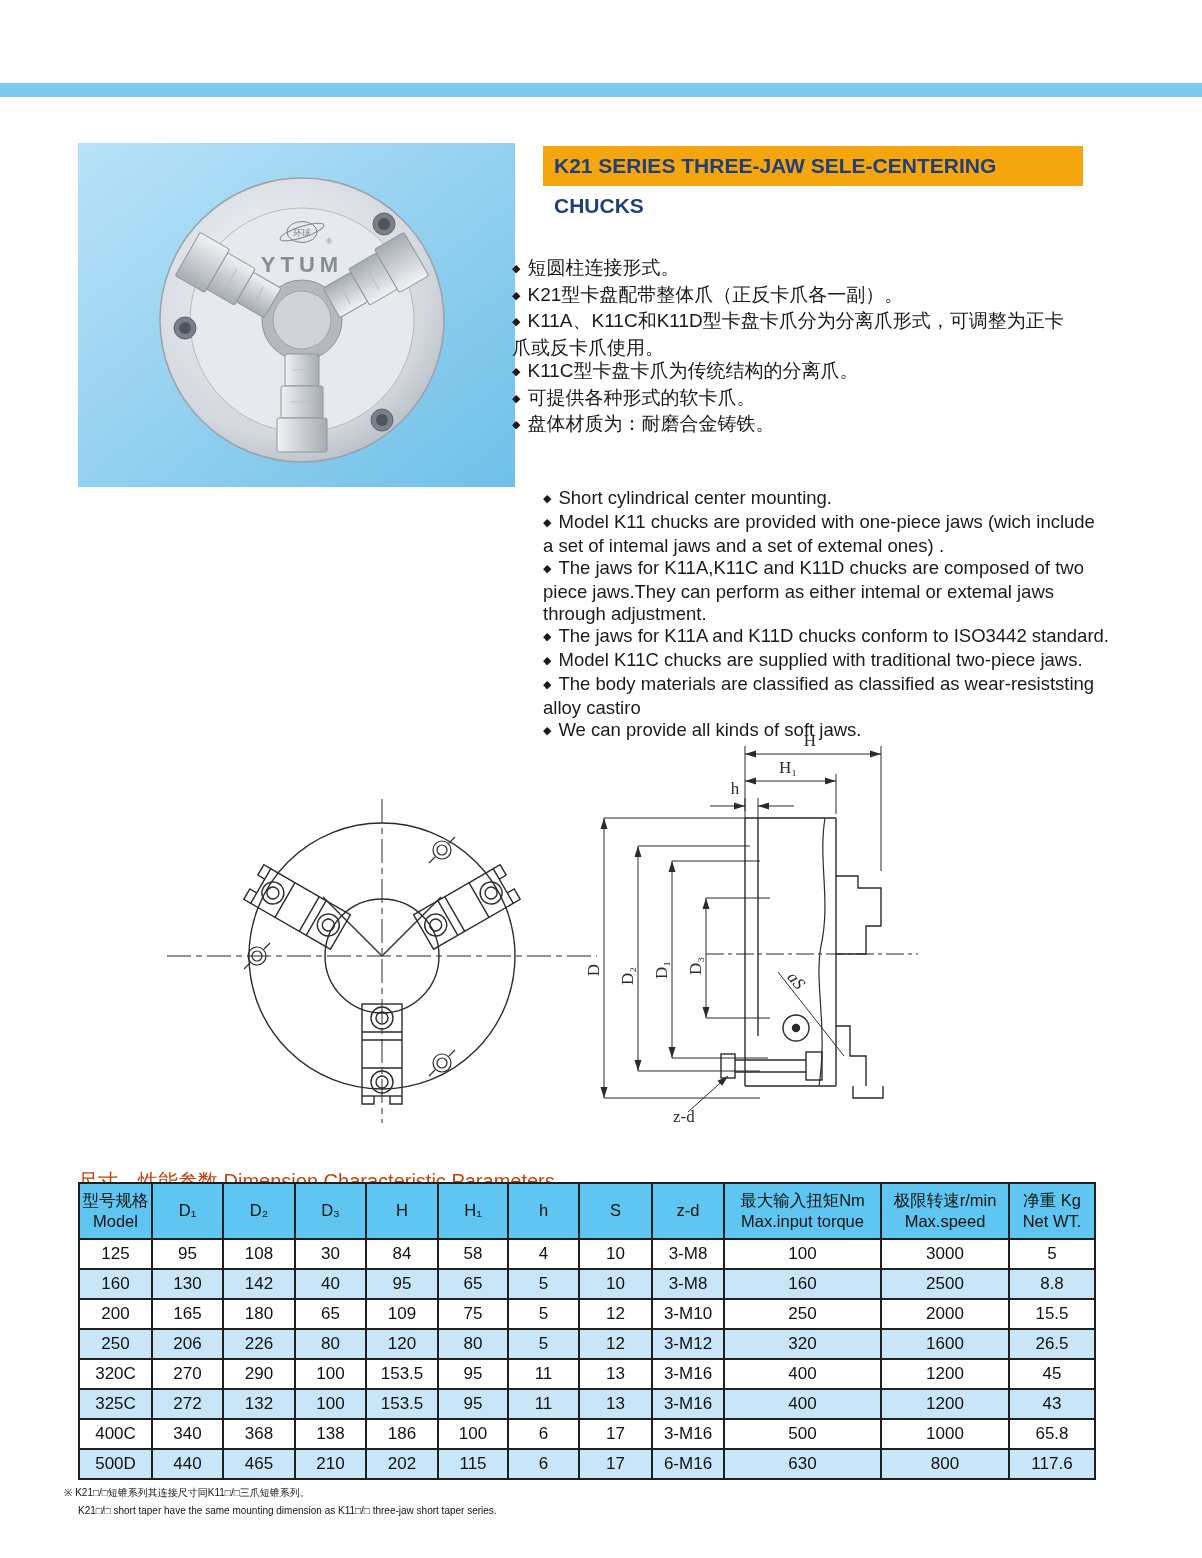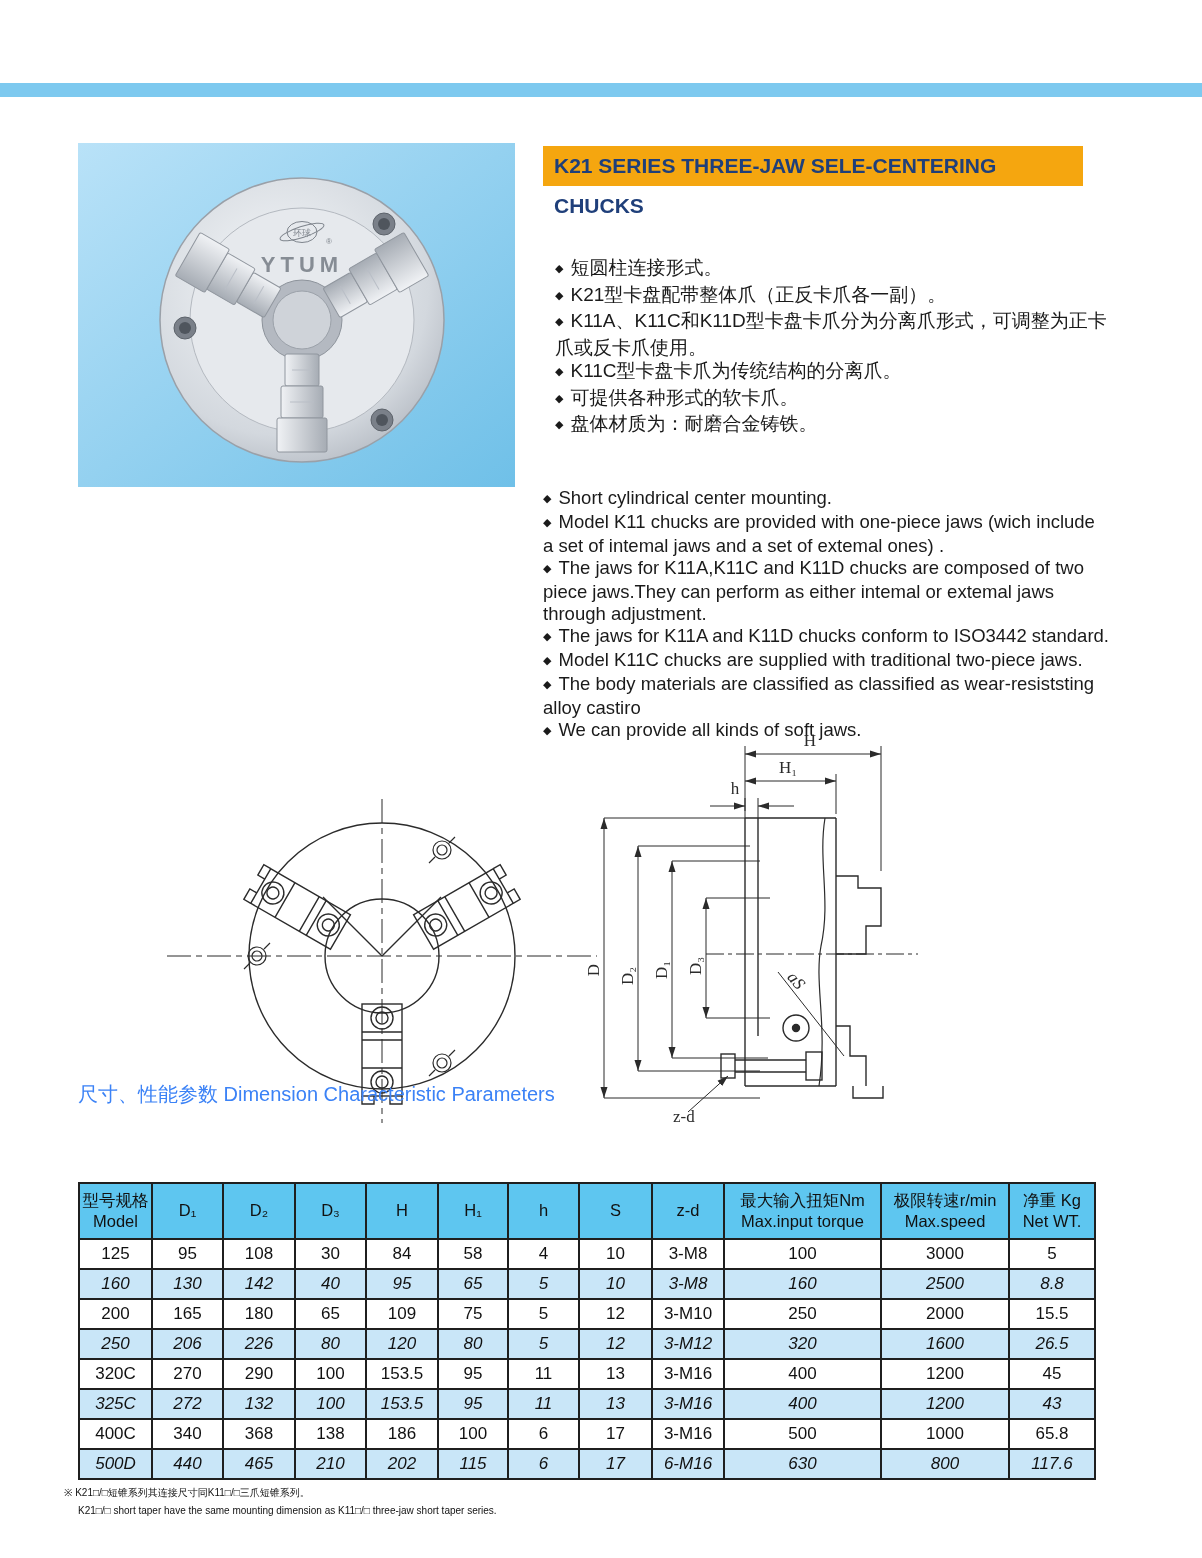--- a/index.html
+++ b/index.html
@@ -8,36 +8,36 @@
   .topbar { position:absolute; left:0; top:83px; width:1202px; height:14px; background:#7dc9ef; }
 
   .photo-svg { position:absolute; left:78px; top:143px; }
 
   .right-col { position:absolute; left:543px; top:138px; width:560px; }
   .page-title { font-size:35px; font-weight:bold; color:#1c4f9c; letter-spacing:0.5px; line-height:1.2; }
   .banner { margin-top:8px; width:529px; height:40px; background:#f5a60f; color:#1f3f7a;
             font-size:21px; font-weight:bold; line-height:40px; padding-left:11px; }
 
   ul.features { list-style:none; margin:0; padding:0; color:#1a1a1a; }
-  .features-cn { position:absolute; left:555px; top:256px; width:562px; font-size:19px; line-height:23.5px; }
+  .features-cn { position:absolute; left:512px; top:256px; width:562px; font-size:19px; line-height:23.5px; }
   .features-en { position:absolute; left:543px; top:487px; width:566px; font-size:18.5px; line-height:22px; }
   .dia { font-size:11px; margin-right:7px; position:relative; top:-2px; }
 
   .front-svg   { position:absolute; left:155px; top:793px; }
   .section-svg { position:absolute; left:588px; top:726px; }
   .dwg-label { font-family:"Liberation Serif", serif; font-size:17px; fill:#2b2b2b; }
 
-  .dim-heading { position:absolute; left:78px; top:1081px; font-size:20px; color:#3b82f6; }
+  .dim-heading { position:absolute; left:78px; top:1168px; font-size:20px; color:#c2410c; }
 
   table.spec { position:absolute; left:78px; top:1182px; width:1016px;
                border-collapse:collapse; table-layout:fixed; }
   table.spec th, table.spec td { border:2px solid #1f1f1f; text-align:center; padding:0; color:#111; }
   table.spec thead th { background:#5ec6f0; font-weight:normal; font-size:16.5px; height:54px; line-height:1.3; }
   table.spec td { font-size:17px; height:28px; }
-  table.spec tr.alt td { background:#c9e6f8;font-style:italic; }
+  table.spec tr.alt td { background:#c9e6f8; }
 
   .footnote { position:absolute; left:64px; top:1484px; font-size:10px; color:#111; line-height:17.5px; }
   .footnote .en { padding-left:14px; }
 </style>
 </head>
 <body>
 
 <div class="page">
 
   <div class="topbar"></div>

